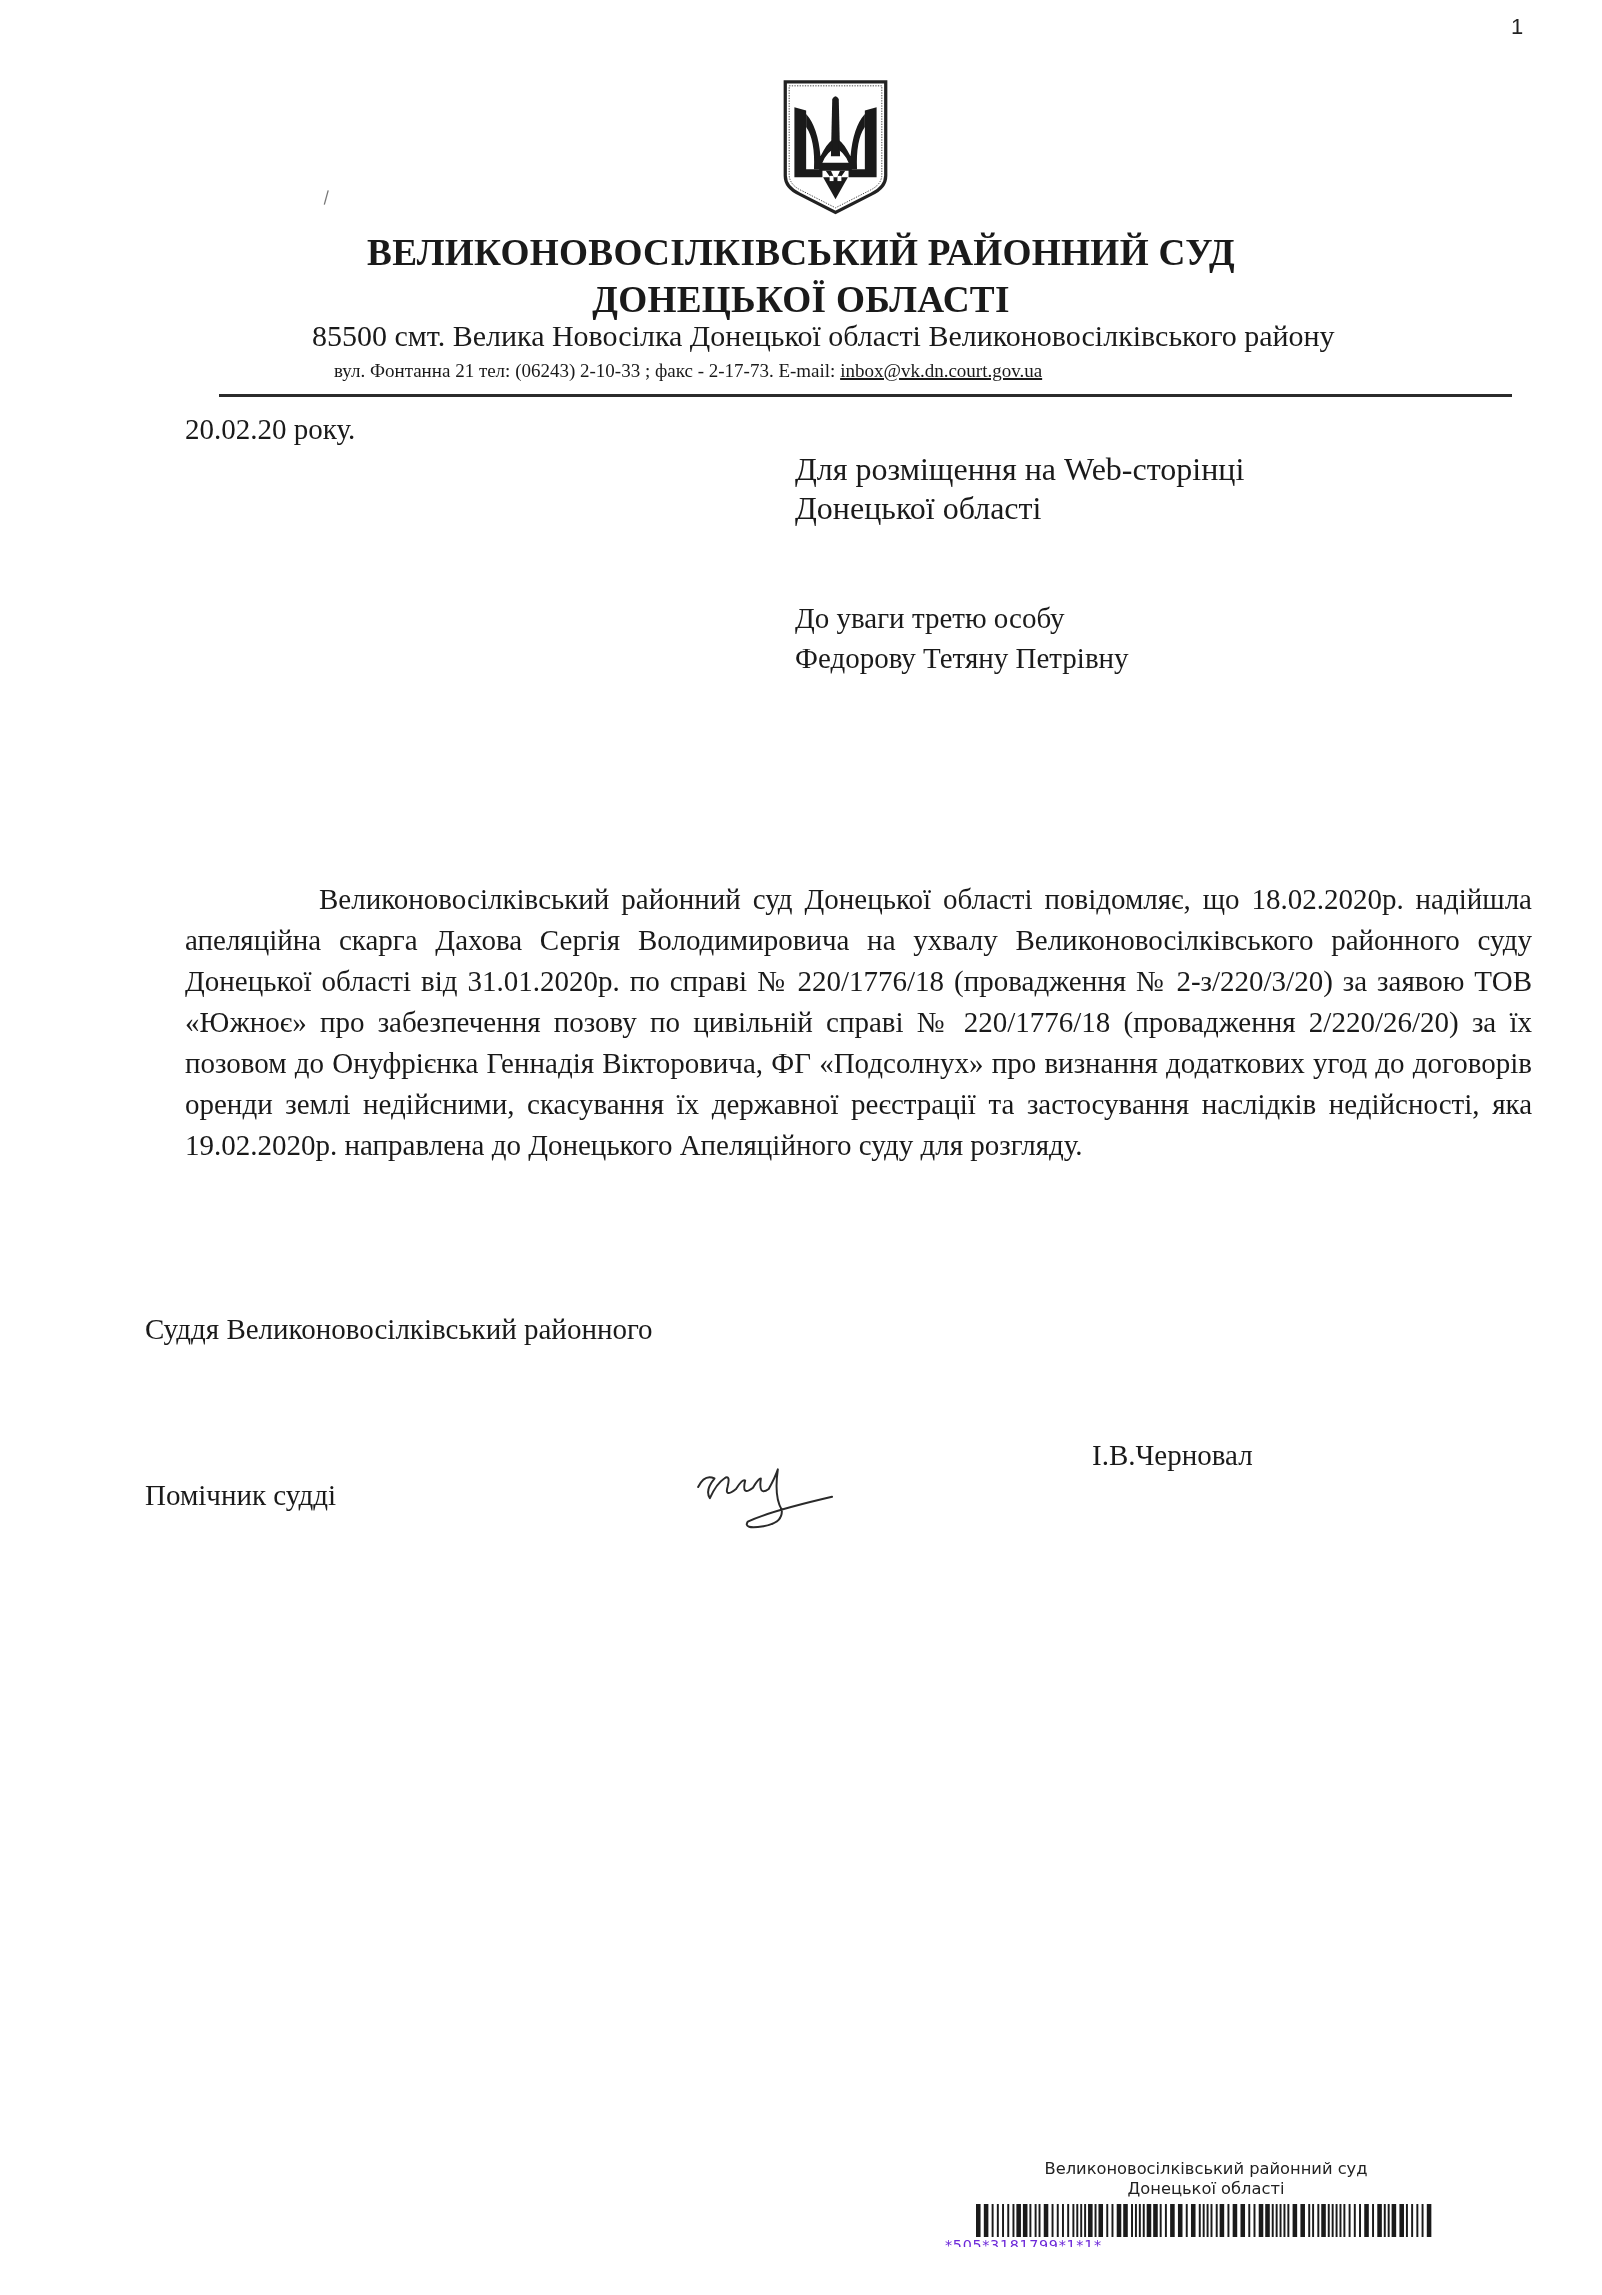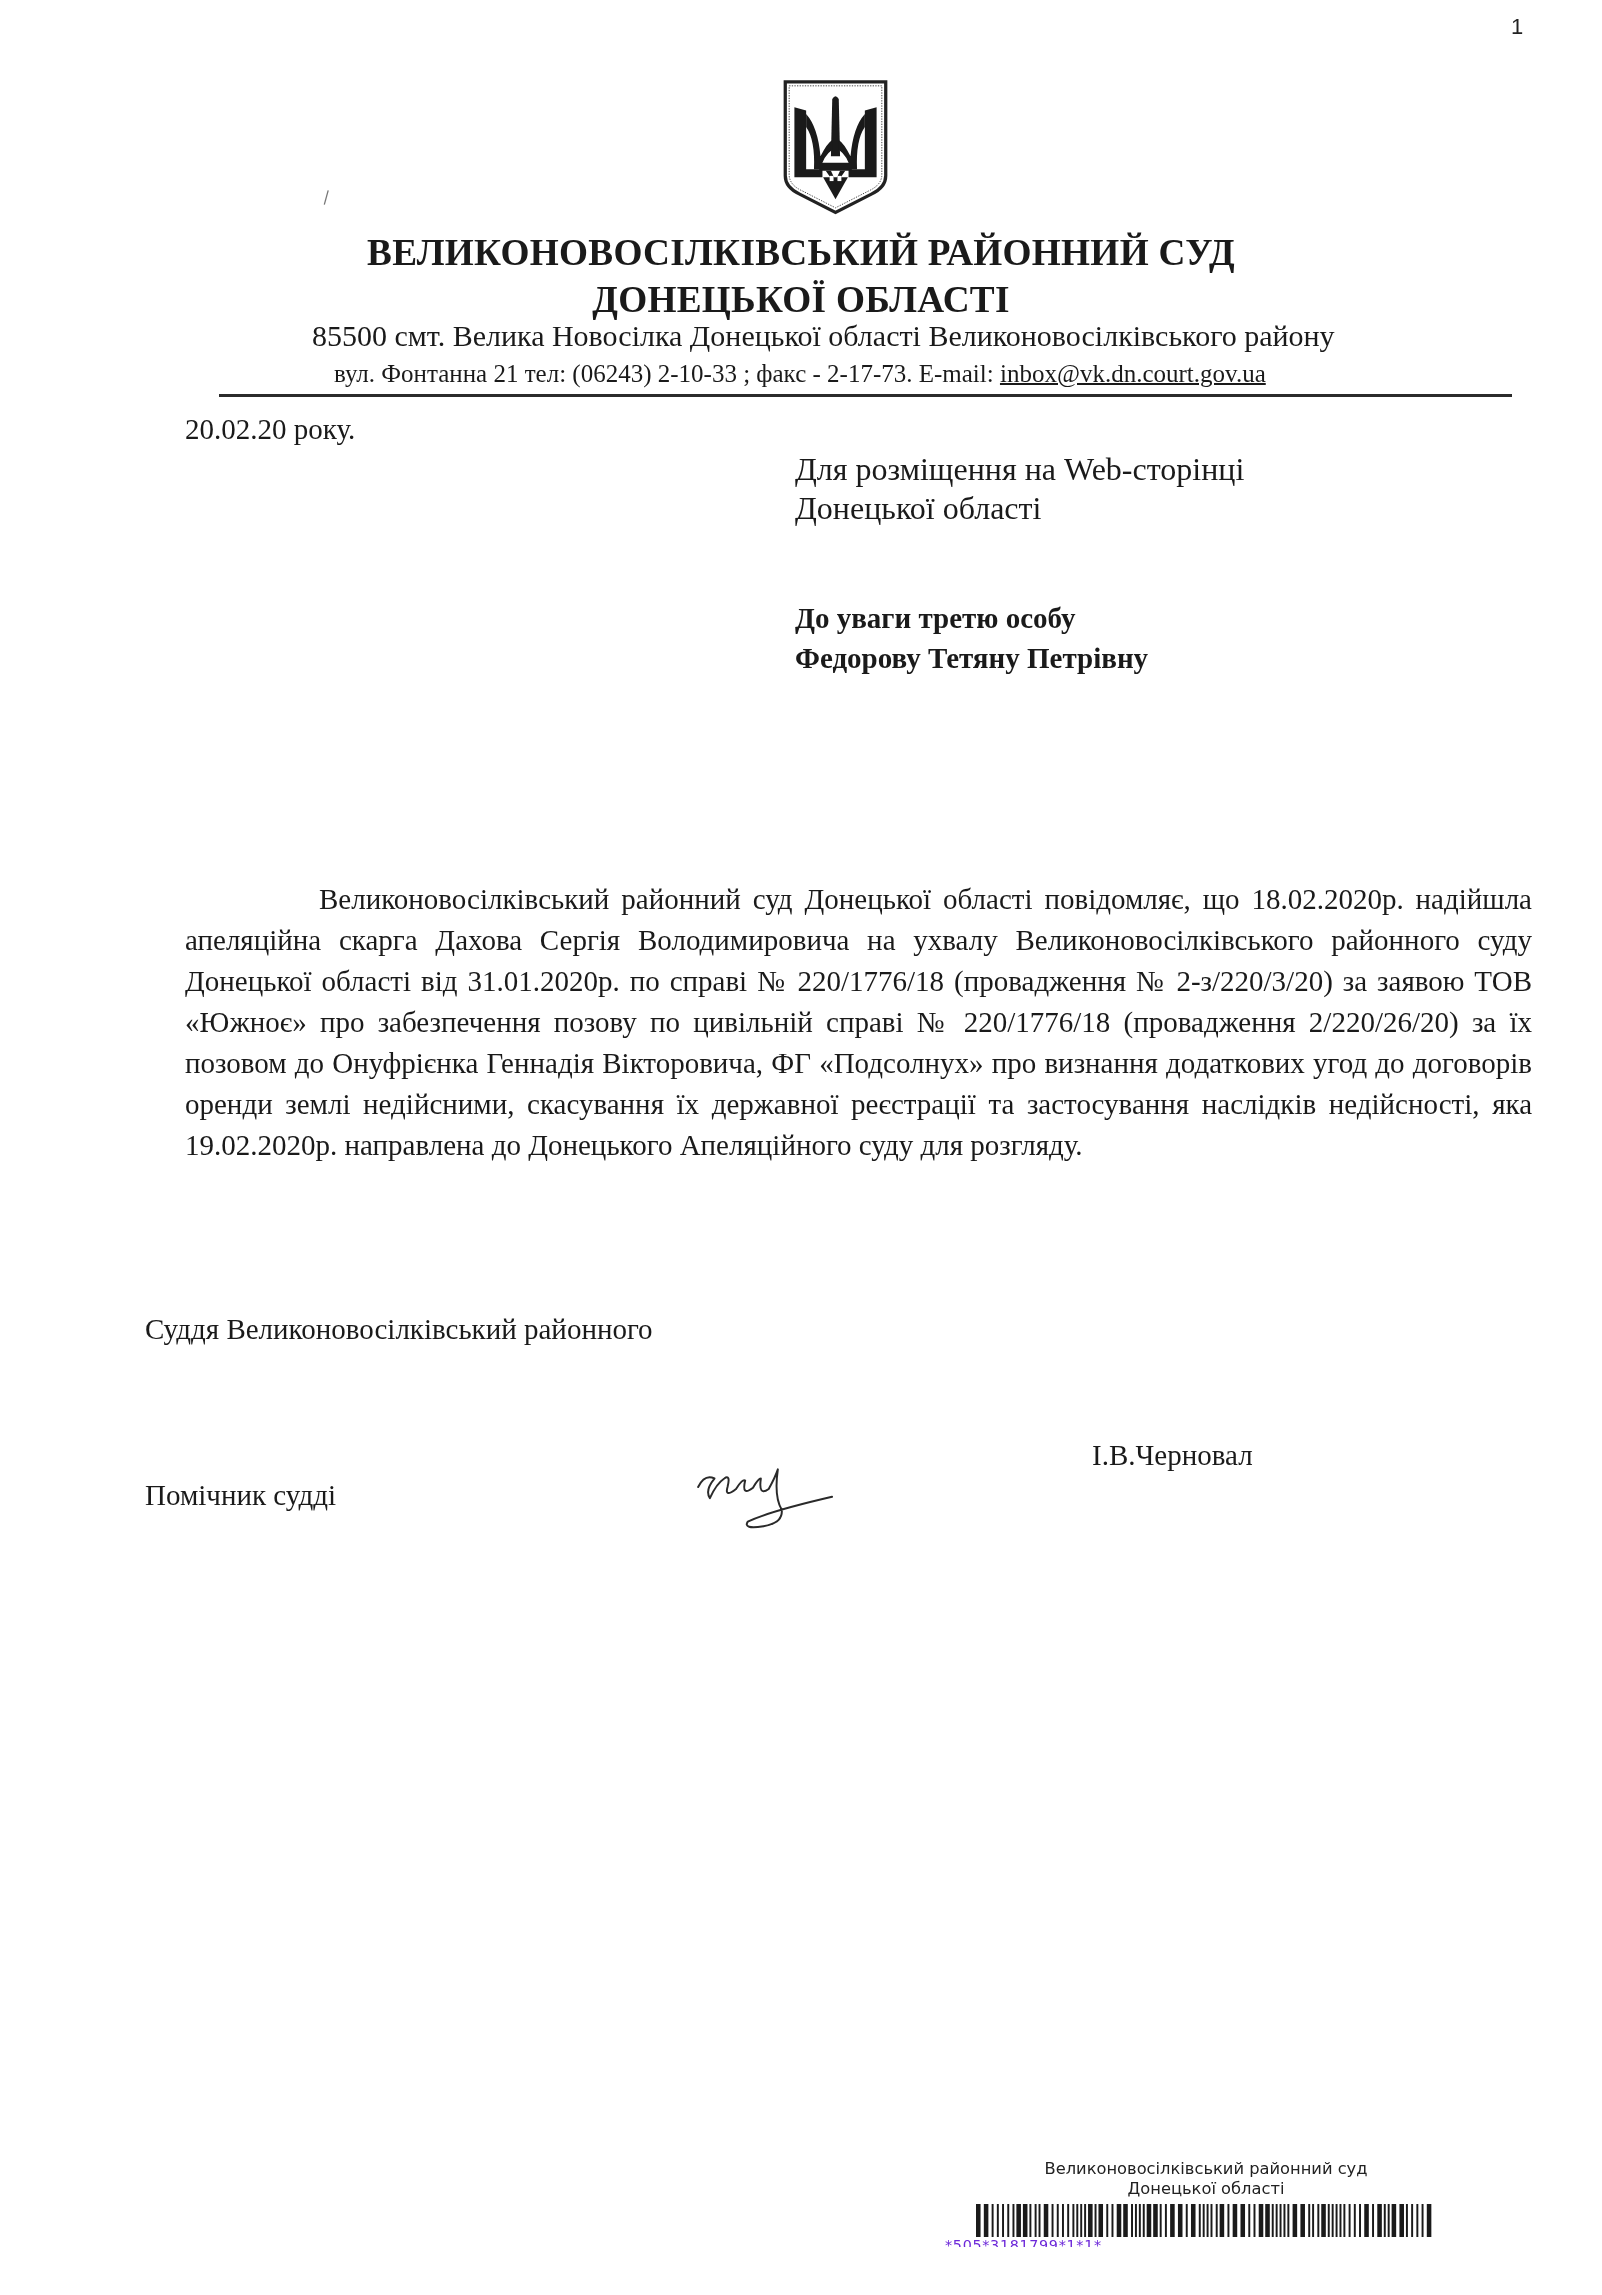--- a/index.html
+++ b/index.html
@@ -10,26 +10,26 @@
   .abs { position: absolute; }
   .page-number { top: 14.3px; left: 1511px; font-size: 22px; font-family: "Liberation Sans", sans-serif; color: #222; }
   .emblem { top: 78px; left: 780px; width: 111px; height: 137px; }
   .stray-mark { top: 189px; left: 323px; width: 6.5px; height: 17px; }
   .org-title {
     top: 229px; left: 0; width: 1602px; text-align: center;
     font-size: 38px; font-weight: bold; line-height: 47px; letter-spacing: 0.3px;
   }
   .org-title div { transform: scaleX(0.98); }
   .addr1 { top: 319px; left: 312px; font-size: 30px; white-space: nowrap; }
-  .addr2 { top: 360px; left: 334px; font-size: 25px; white-space: nowrap; }
+  .addr2 { top: 360px; left: 334px; font-size: 19px; white-space: nowrap; }
   .addr2 .email { text-decoration: underline; text-decoration-thickness: 2px; }
   .header-rule { top: 394px; left: 219px; width: 1293px; height: 3.3px; background: #2b2b2b; }
   .doc-date { top: 413px; left: 185px; font-size: 29px; }
   .recipient { top: 450px; left: 795px; font-size: 32px; line-height: 39px; }
-  .recipient-b { top: 598px; left: 795px; font-size: 29px; line-height: 40px; font-weight: bold; }
+  .recipient-b { top: 598px; left: 795px; font-size: 29px; line-height: 40px; font-weight: normal; }
   .body-text {
     top: 879px; left: 185px; width: 1347px; font-size: 29px; line-height: 41px;
     text-align: justify; text-indent: 134px; hyphens: none;
   }
   .judge { top: 1310px; left: 145px; font-size: 29px; line-height: 39px; }
   .assistant-label { top: 1439px; left: 145px; font-size: 29px; margin-top: 40px; }
   .assistant-name { top: 1439px; left: 1092px; font-size: 29px; }
   .signature { top: 1438px; left: 685px; width: 170px; height: 98px; }
   .stamp-text {
     top: 2159px; left: 945px; width: 522px; text-align: center;

